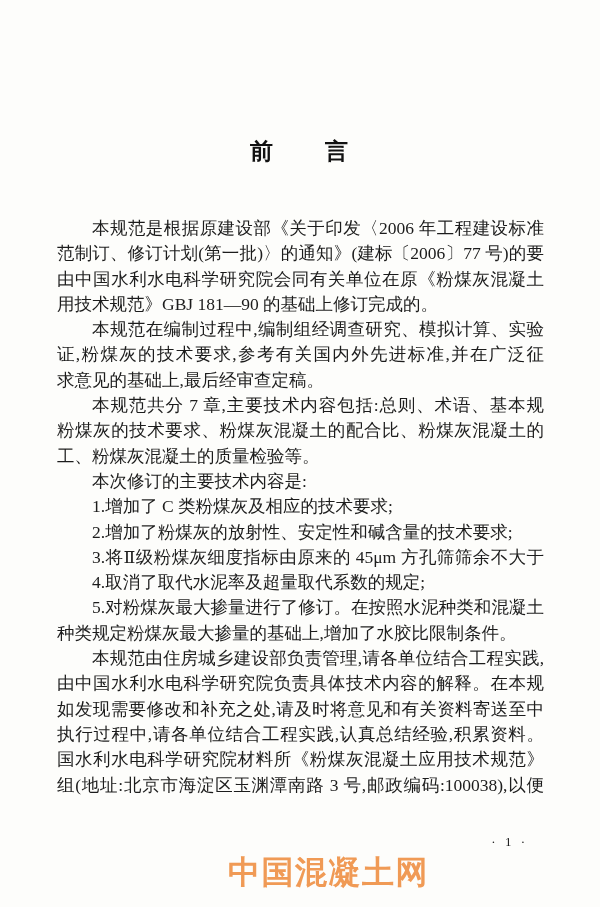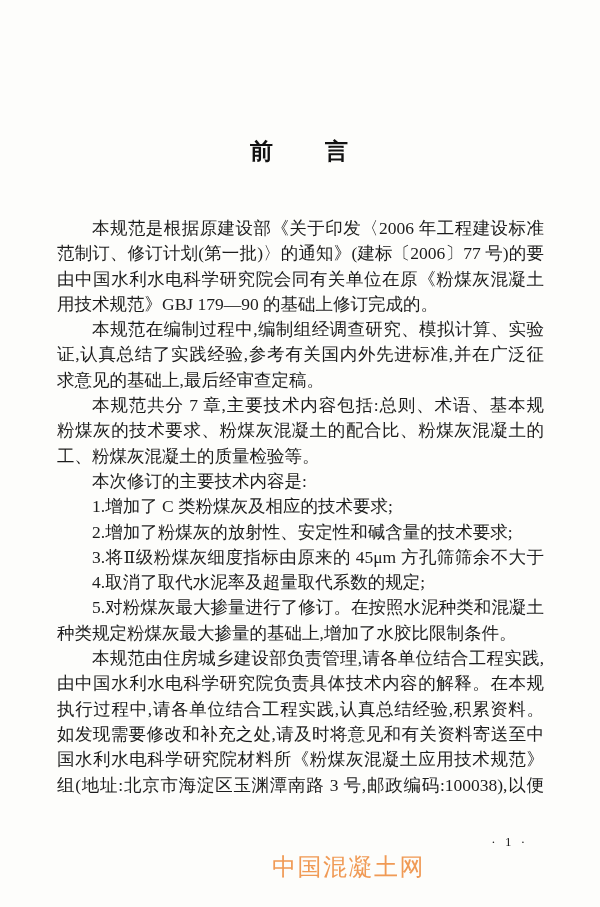--- a/index.html
+++ b/index.html
@@ -47,55 +47,54 @@
     position: absolute;
     top: 834px; right: 72px;
     font-size: 13px;
     color: #222222;
     letter-spacing: 3px;
   }
   .watermark {
     position: absolute;
     top: 851px; left: 228px;
     font-family: "Liberation Sans", "DejaVu Sans", sans-serif;
-    font-size: 24px;
+    font-size: 32px;
     letter-spacing: 1.5px;
-    font-weight: 400;
-    margin-left: 44px;
+    font-weight: 700;
   }
 </style>
 </head>
 <body>
 
 <div class="page">
 
   <h1 class="title">前　　言</h1>
 
   <div class="text-block">
     <div class="line indent fill">本规范是根据原建设部《关于印发〈2006 年工程建设标准规</div>
     <div class="line fill">范制订、修订计划(第一批)〉的通知》(建标〔2006〕77 号)的要求,</div>
     <div class="line fill">由中国水利水电科学研究院会同有关单位在原《粉煤灰混凝土应</div>
-    <div class="line">用技术规范》GBJ 179—90 的基础上修订完成的。</div>
+    <div class="line">用技术规范》GBJ 181—90 的基础上修订完成的。</div>
     <div class="line indent fill">本规范在编制过程中,编制组经调查研究、模拟计算、实验验</div>
-    <div class="line fill">证,认真总结了实践经验,参考有关国内外先进标准,并在广泛征</div>
+    <div class="line fill">证,粉煤灰的技术要求,参考有关国内外先进标准,并在广泛征</div>
     <div class="line">求意见的基础上,最后经审查定稿。</div>
     <div class="line indent fill">本规范共分 7 章,主要技术内容包括:总则、术语、基本规定、</div>
     <div class="line fill">粉煤灰的技术要求、粉煤灰混凝土的配合比、粉煤灰混凝土的施</div>
     <div class="line">工、粉煤灰混凝土的质量检验等。</div>
     <div class="line indent">本次修订的主要技术内容是:</div>
     <div class="line indent">1.增加了 C 类粉煤灰及相应的技术要求;</div>
     <div class="line indent">2.增加了粉煤灰的放射性、安定性和碱含量的技术要求;</div>
     <div class="line indent fill">3.将Ⅱ级粉煤灰细度指标由原来的 45μm 方孔筛筛余不大于</div>
     <div class="line indent">4.取消了取代水泥率及超量取代系数的规定;</div>
     <div class="line indent fill">5.对粉煤灰最大掺量进行了修订。在按照水泥种类和混凝土</div>
     <div class="line">种类规定粉煤灰最大掺量的基础上,增加了水胶比限制条件。</div>
     <div class="line indent fill">本规范由住房城乡建设部负责管理,请各单位结合工程实践,</div>
     <div class="line fill">由中国水利水电科学研究院负责具体技术内容的解释。在本规范</div>
+    <div class="line fill">如发现需要修改和补充之处,请及时将意见和有关资料寄送至中</div>
     <div class="line fill">执行过程中,请各单位结合工程实践,认真总结经验,积累资料。</div>
-    <div class="line fill">如发现需要修改和补充之处,请及时将意见和有关资料寄送至中</div>
     <div class="line fill">国水利水电科学研究院材料所《粉煤灰混凝土应用技术规范》编制</div>
     <div class="line fill">组(地址:北京市海淀区玉渊潭南路 3 号,邮政编码:100038),以便</div>
   </div>
 
   <div class="page-number">· 1 ·</div>
 
   <div class="watermark" style="color: rgb(240, 154, 85);">中国混凝土网</div>
 
 </div>
 

